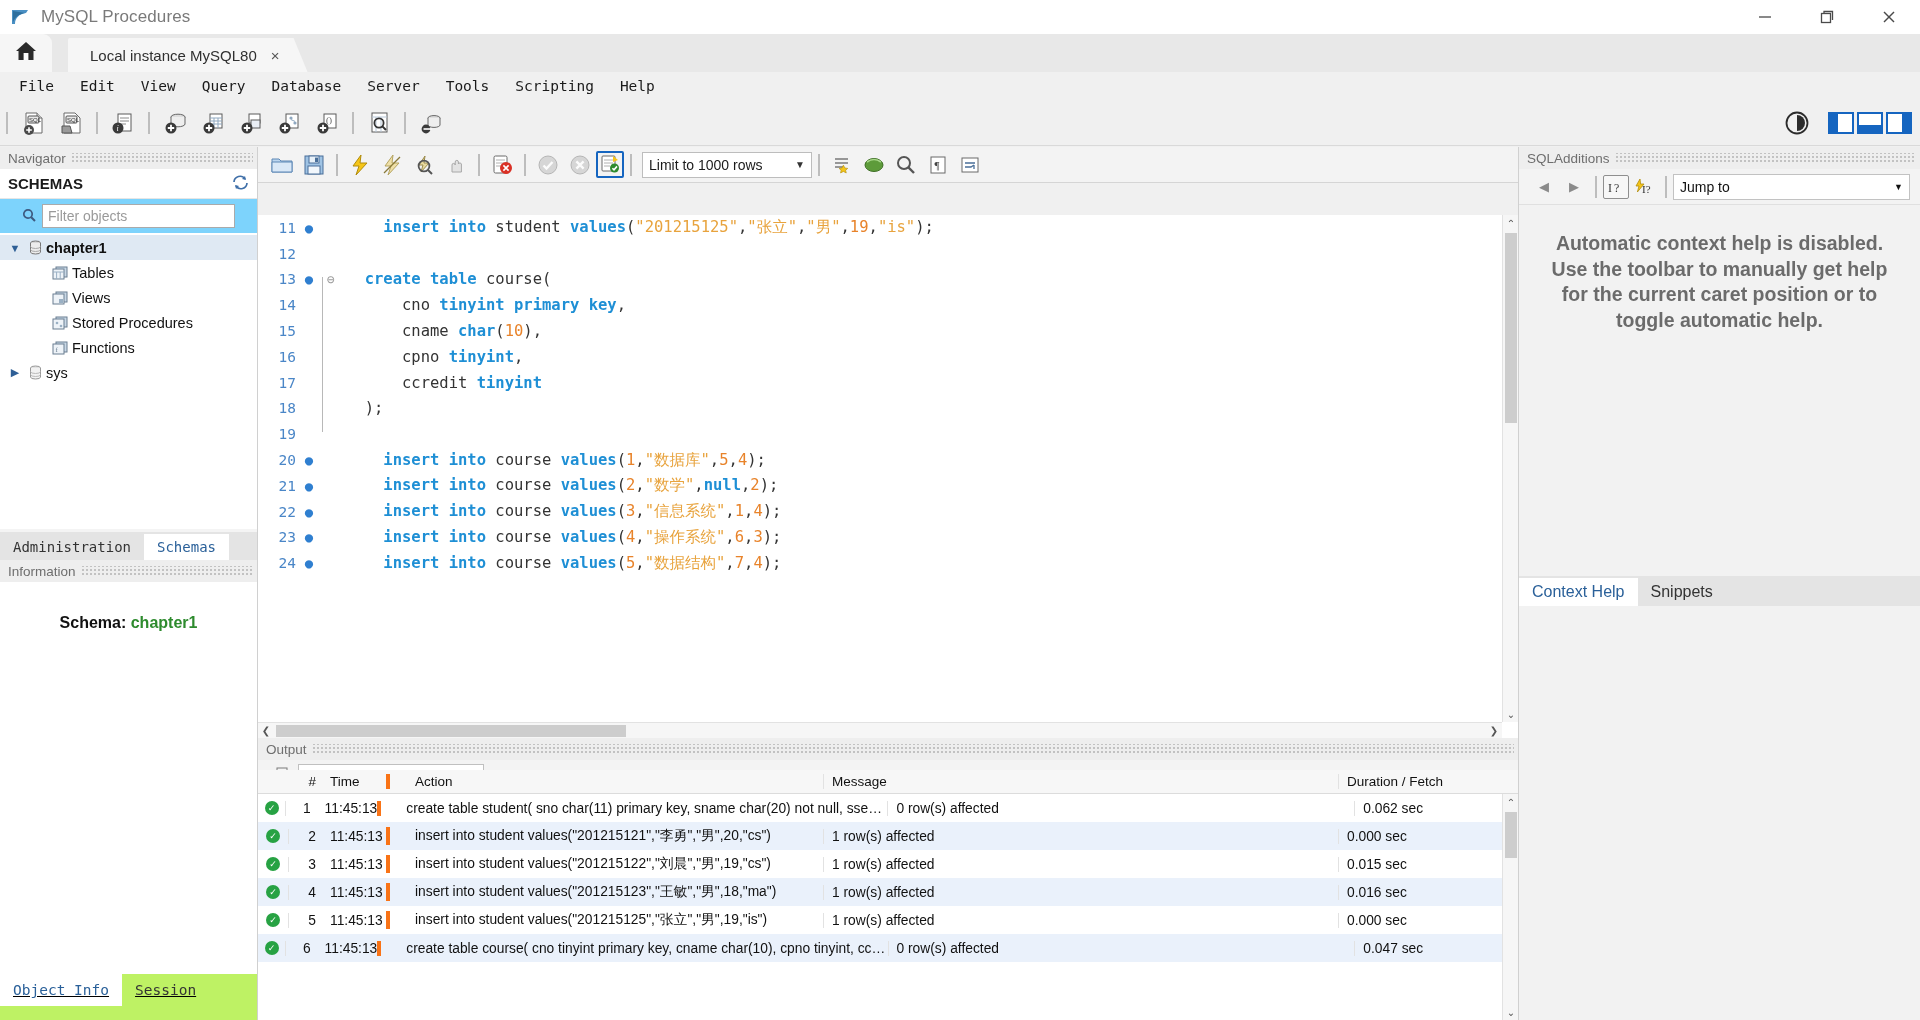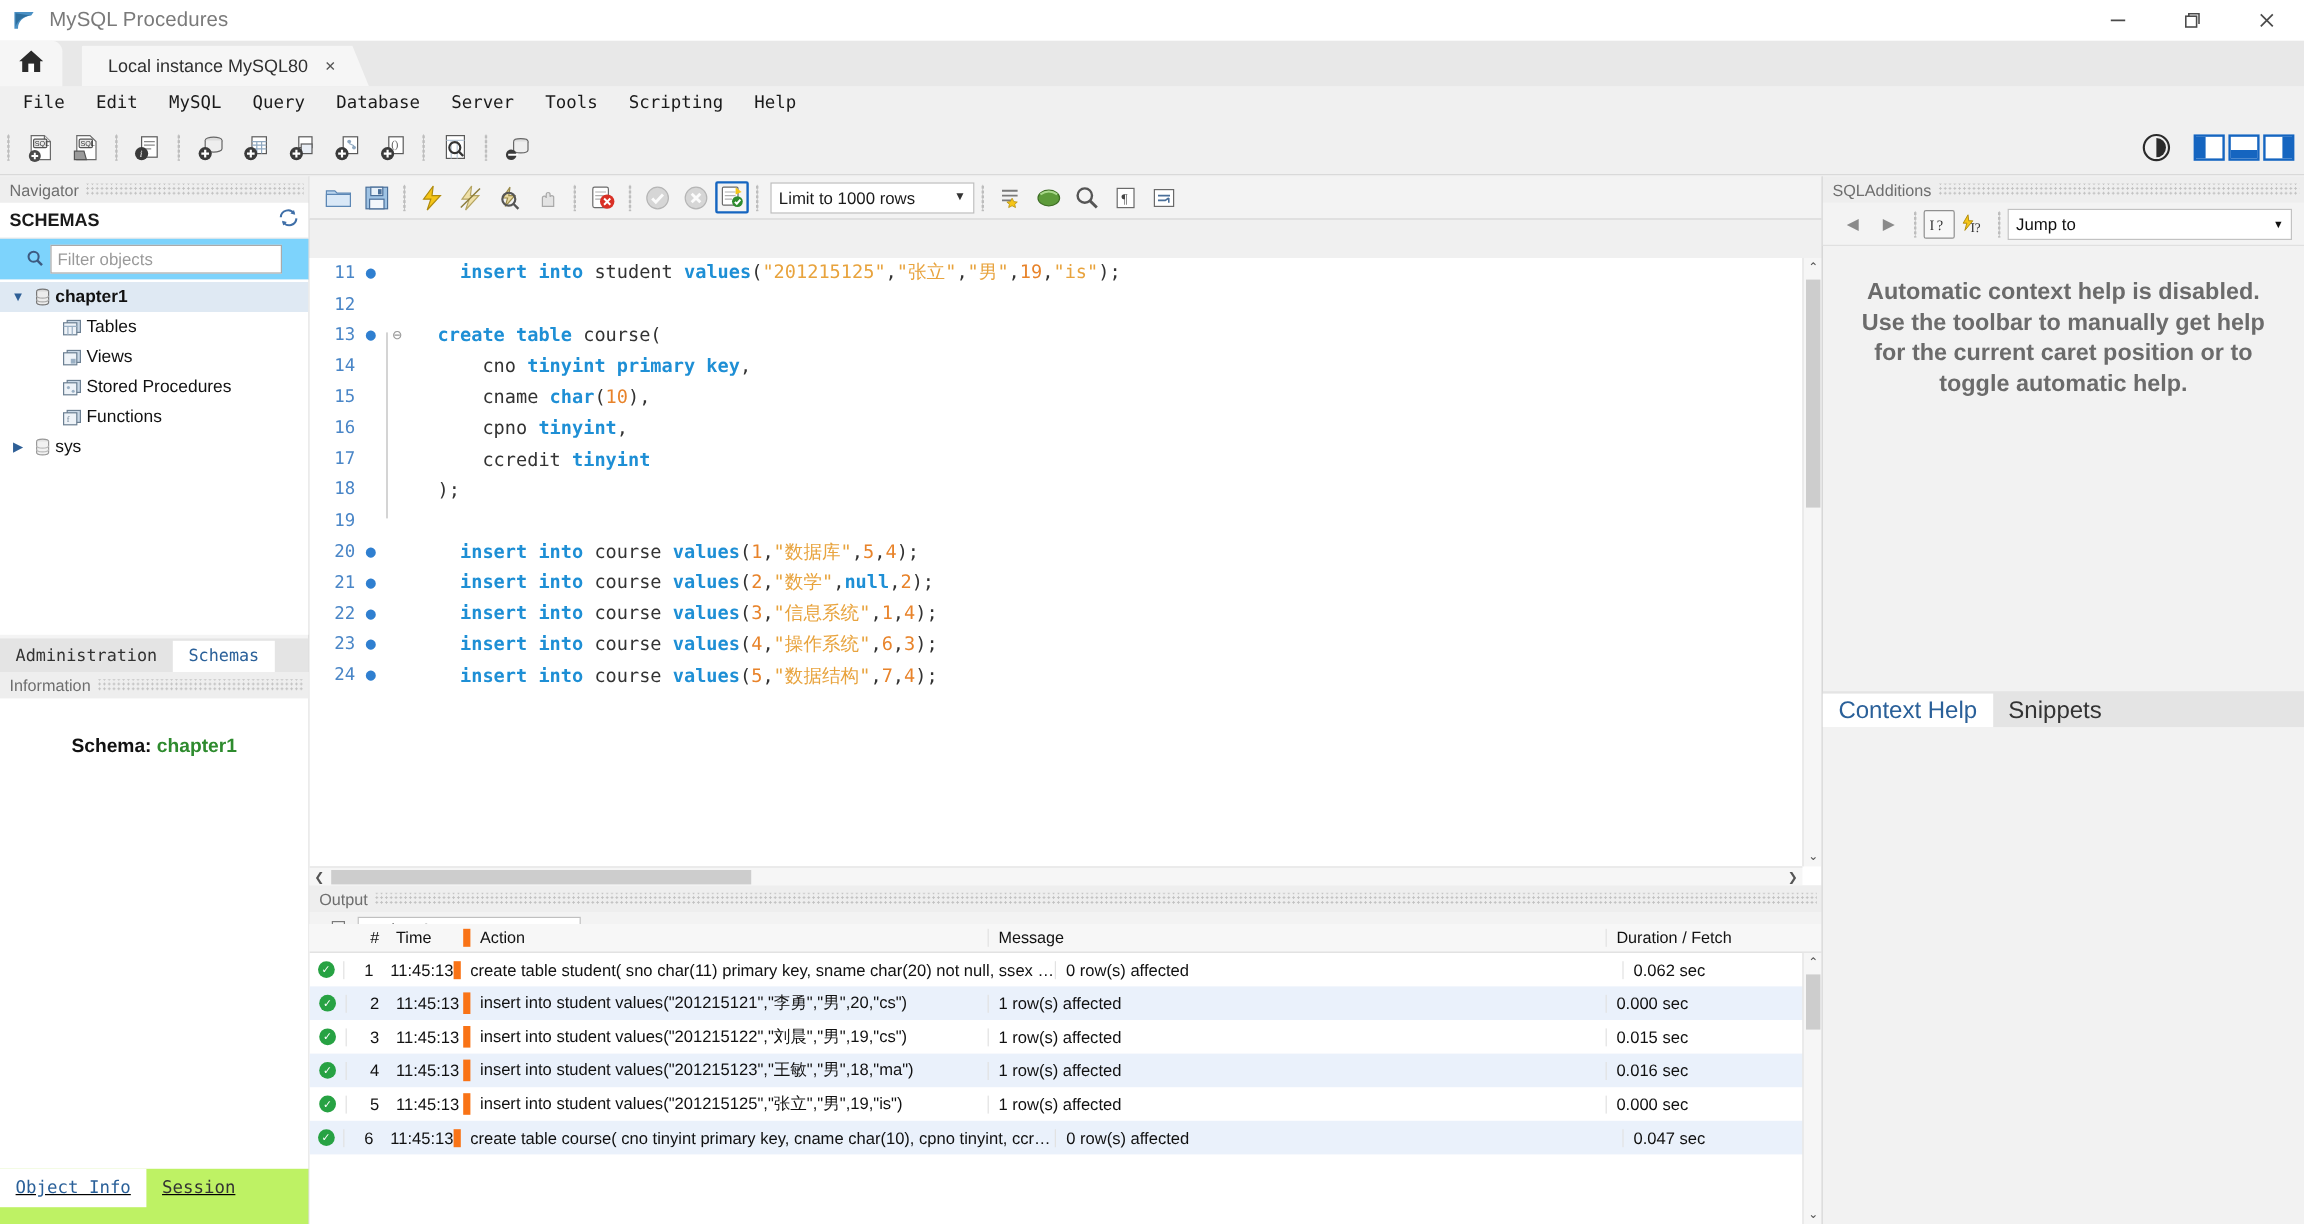--- a/index.html
+++ b/index.html
@@ -216,21 +216,21 @@
     display: flex; height: 24px; background: #f7f7f7; border-bottom: 1px solid #dcdcdc;
     font-size: 13.5px; color: #111; align-items: center;
   }
   .otrow {
     display: flex; height: 28px; align-items: center; font-size: 13.8px; color: #111;
   }
   .otrow.alt { background: #eaf1fb; }
   .c-st { width: 30px; display: flex; justify-content: center; }
   .c-num { width: 36px; text-align: right; padding-right: 8px; border-left: 1px solid #e2e2e2;}
   .c-time { width: 62px; padding-left: 6px; }
-  .c-act { flex: 1 1 auto; min-width: 0; padding-left: 8px; border-left: 6px solid #f97316;
+  .c-act { flex: 1 1 auto; min-width: 0; padding-left: 25px; border-left: 4px solid #f97316;
            overflow: hidden; text-overflow: ellipsis; white-space: nowrap; }
   .c-msg { width: 515px; padding-left: 8px; border-left: 1px solid #e2e2e2; }
   .c-dur { width: 180px; padding-left: 8px; border-left: 1px solid #e2e2e2; }
   .othead .c-num { border-left: none; }
   .ok { width: 14px; height: 14px; border-radius: 50%; background: #27a243;
         display:flex; align-items:center; justify-content:center; color:#fff; font-size:9px; }
   .outvscroll { position: absolute; right: 0; top: 24px; bottom: 0; width: 16px; background: #f6f6f6;
      border-left: 1px solid #e2e2e2; }
 
   
@@ -250,21 +250,21 @@
   .jumpto .caret { margin-left: auto; font-size: 9px; }
   .helptext {
     padding: 26px 24px 0 24px; text-align: center; font-size: 19.5px; font-weight: bold;
     color: #6b6b6b; line-height: 1.32;
   }
   .rtabs {
     position: absolute; left: 0; right: 0; bottom: 0; height: 444px;
   }
   .rtabbar { position: absolute; left: 0; right: 0; top: 0; height: 30px; background: #e4e4e4;
      display: flex; align-items: flex-end; }
-  .rtab { height: 28px; padding: 0 13px; display:flex; align-items:center; font-size: 20px;
+  .rtab { height: 28px; padding: 0 13px; display:flex; align-items:center; font-size: 16px;
           color: #333; }
   .rtab.active { background: #ffffff; color: #2a6099; }
   .rbody { position: absolute; left: 0; right: 0; top: 30px; bottom: 0; background: #f2f2f2; }
 </style>
 </head>
 <body>
 
 <div class="app">
 
   <div class="titlebar">
@@ -307,21 +307,21 @@
     </div>
     <div class="conn-tab">
       <span>Local instance MySQL80</span>
       <span class="close">×</span>
     </div>
   </div>
 
   <div class="menubar">
     <div class="menuitem">File</div>
     <div class="menuitem">Edit</div>
-    <div class="menuitem">MySQL</div>
+    <div class="menuitem">View</div>
     <div class="menuitem">Query</div>
     <div class="menuitem">Database</div>
     <div class="menuitem">Server</div>
     <div class="menuitem">Tools</div>
     <div class="menuitem">Scripting</div>
     <div class="menuitem">Help</div>
   </div>
 
   <div class="maintoolbar">
     <div class="tbdot"></div>

